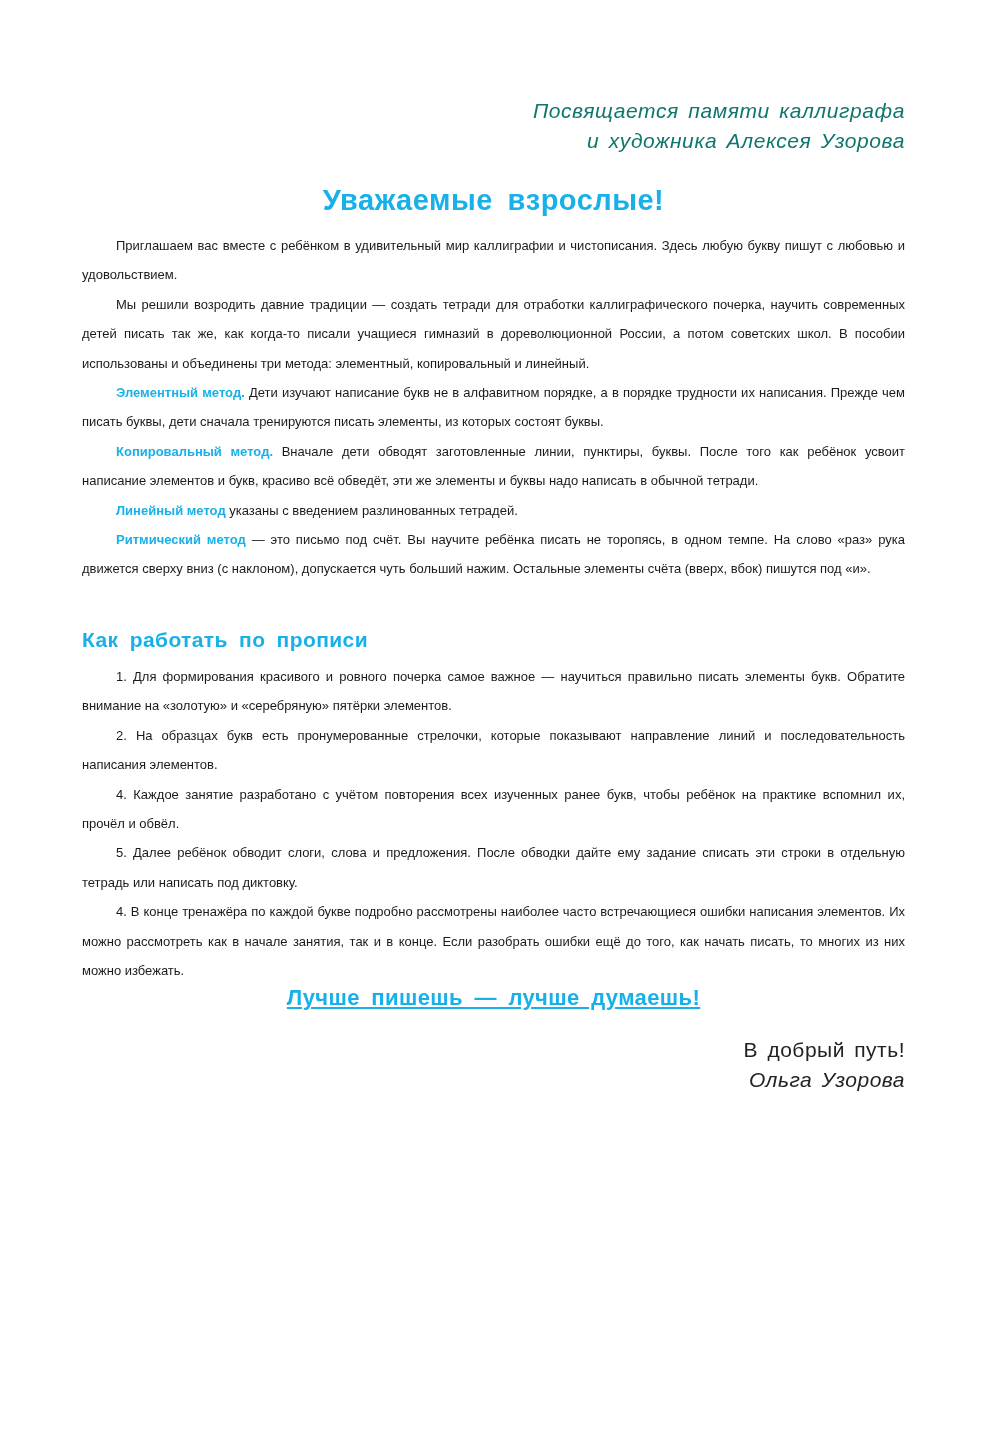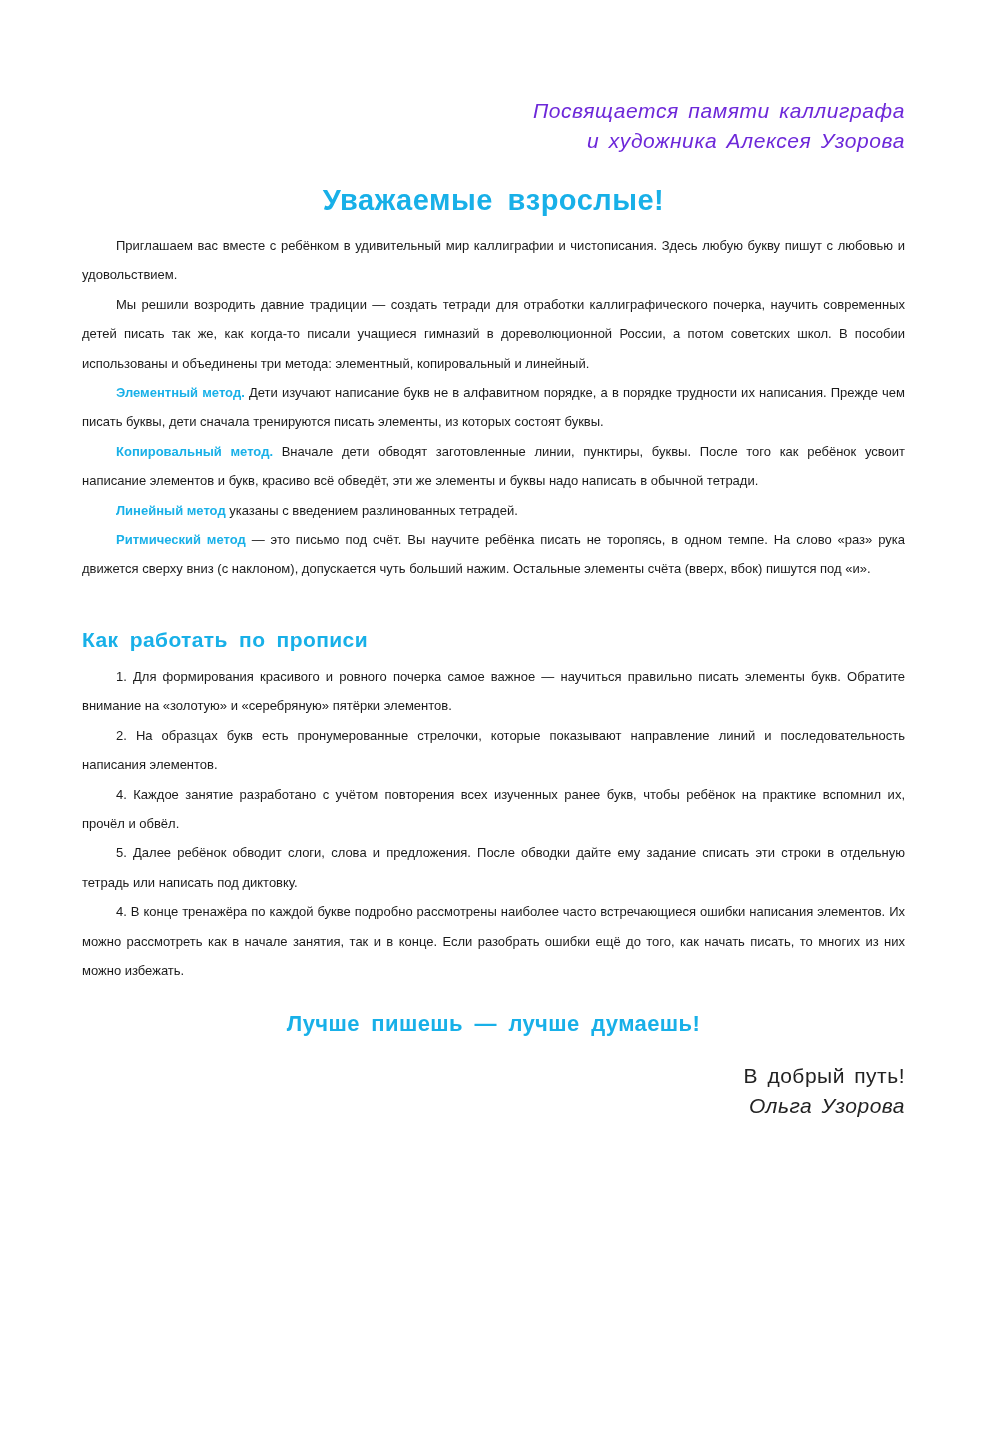--- a/index.html
+++ b/index.html
@@ -27,21 +27,21 @@
   }
 
   
   .dedication {
     margin-top: 96px;
     text-align: right;
     font-style: italic;
     font-size: 21px;
     line-height: 30px;
     letter-spacing: 0.6px;
-    color: #6d28d9;
+    color: #0f766e;
     word-spacing: 3px;
   }
   .dedication-line {
     display: block;
   }
 
   
   .main-heading {
     margin-top: 28px;
     text-align: center;
@@ -57,27 +57,27 @@
     margin-bottom: 10px;
     text-align: left;
     font-size: 21px;
     font-weight: bold;
     color: #18B0E8;
     letter-spacing: 0.4px;
     word-spacing: 5px;
   }
 
   .slogan {
-    margin-top: 26px;
     text-align: center;
     font-size: 22px;
     font-weight: bold;
     color: #18B0E8;
     letter-spacing: 0.4px;
     word-spacing: 5px;
+    text-decoration: underline;
   }
 
   
   .body-block {
     margin-top: 14px;
   }
 
   p.para {
     margin: 0;
     text-align: justify;

